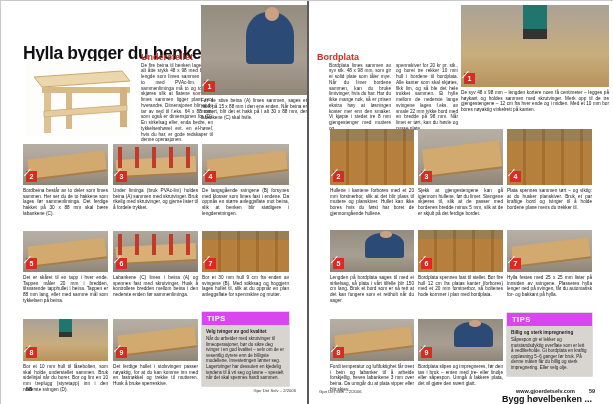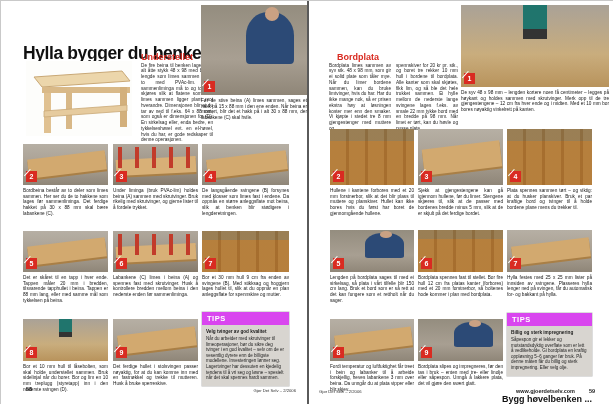--- a/index.html
+++ b/index.html
@@ -127,21 +127,21 @@
       <b>Velg tvinger av god kvalitet</b>
       <span>Når du arbeider med skrutvinger til limeoperasjoner, bør du sikre deg tvinger i en god kvalitet – selv om de er vesentlig dyrere enn de billigste modellene. Investeringen lønner seg. Lagertvinger har dessuten en kjedelig tendens til å vri seg og løsne – spesielt når det skal spennes hardt sammen.</span>
     </div>
   </div>
 
   <span class="pageno" style="left:25px;top:385px;">58</span>
   <span class="foot" style="left:235px;top:387px;width:60px;text-align:right;">Gjør Det Selv – 2/2006</span>
 
   <div class="divider"></div>
 
-  <h2 class="sec-head" style="left:336px;top:44px;">Bordplata</h2>
+  <h2 class="sec-head" style="left:316px;top:44px;">Bordplata</h2>
   <p class="intro" style="left:328px;top:57px;width:62px;">Bordplata limes sammen av syv stk. 48 x 98 mm, som gir ei solid plate som tåler mye. Når du limer bordene sammen, kan du bruke limtvinger, hvis du har. Har du ikke mange nok, så er prisen ekstra høy at løsningen koster mer enn den smaker. Vi kjøpte i stedet tre 8 mm gjengestenger med muttere og</p>
   <p class="intro" style="left:395px;top:57px;width:62px;">spennskiver for 20 kr pr. stk., og boret tre rekker 10 mm hull i bordene til bordplata. Alle kanter som skal skjøtes, fikk lim, og så ble det hele trukket sammen. Ei hylle mellom de nederste lange svingene lages f.eks. av smale 22 mm tykke bord med en bredde på 98 mm. Når limet er tørt, kan du høvle og pusse plata.</p>
 
   <div class="cell" style="left:460px;top:4px;width:148px;">
     <div class="photo p-plate p-drill" style="height:82px;">
       <span class="badge">1</span>
     </div>
     <p class="cap">De syv 48 x 98 mm – lengden kortere noen få centimeter – legges på høykant og holdes sammen med skrutvinger. Merk opp til de tre gjengestengene – 12 cm fra hver ende og i midten. Med et 10 mm bor bores nøyaktig vinkelrett på kanten.</p>
   </div>
 

